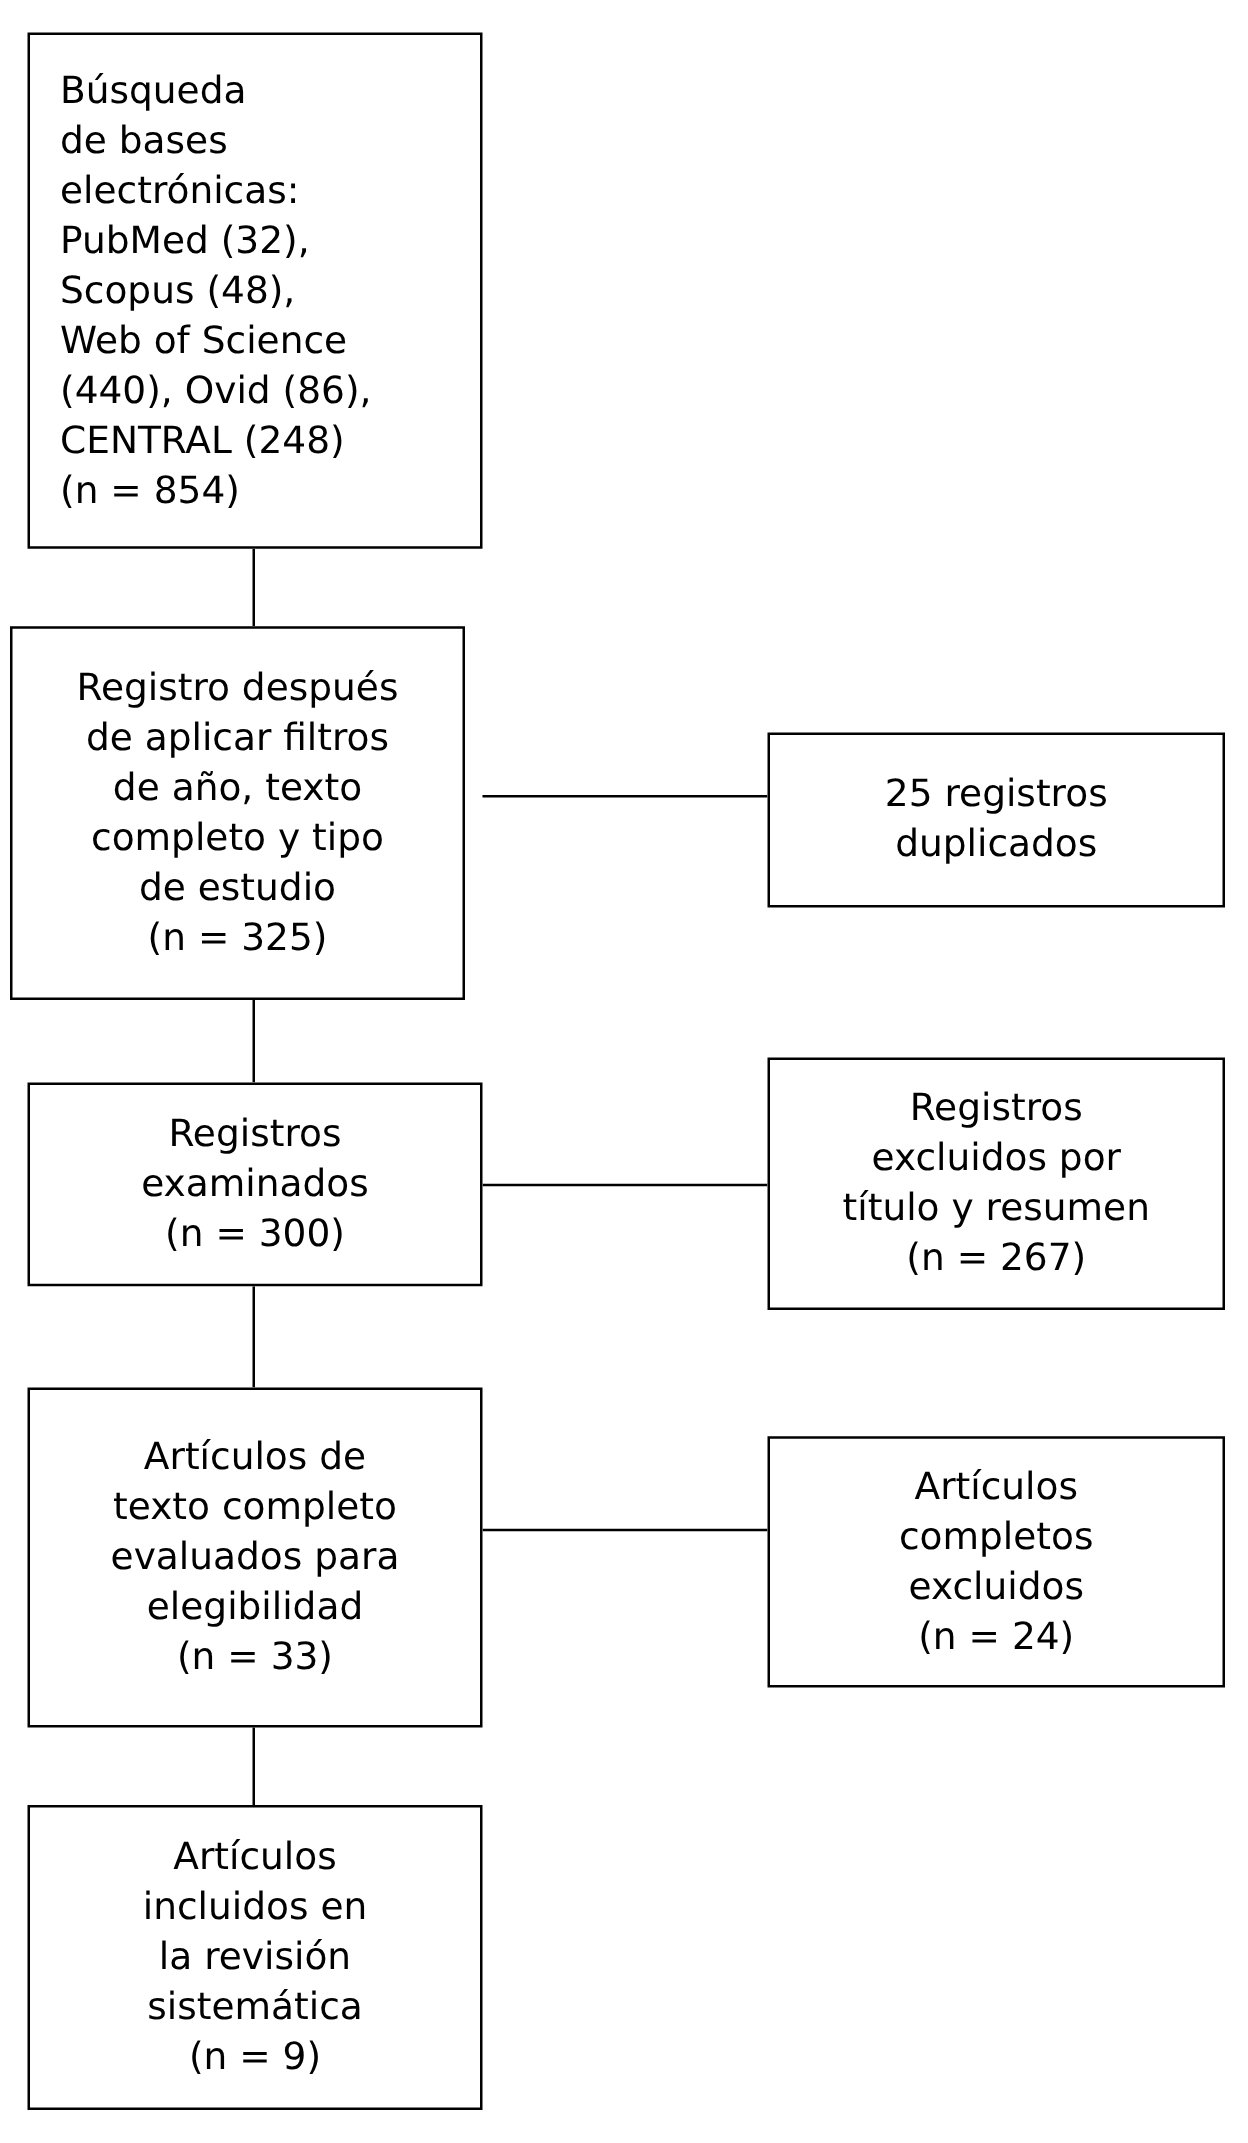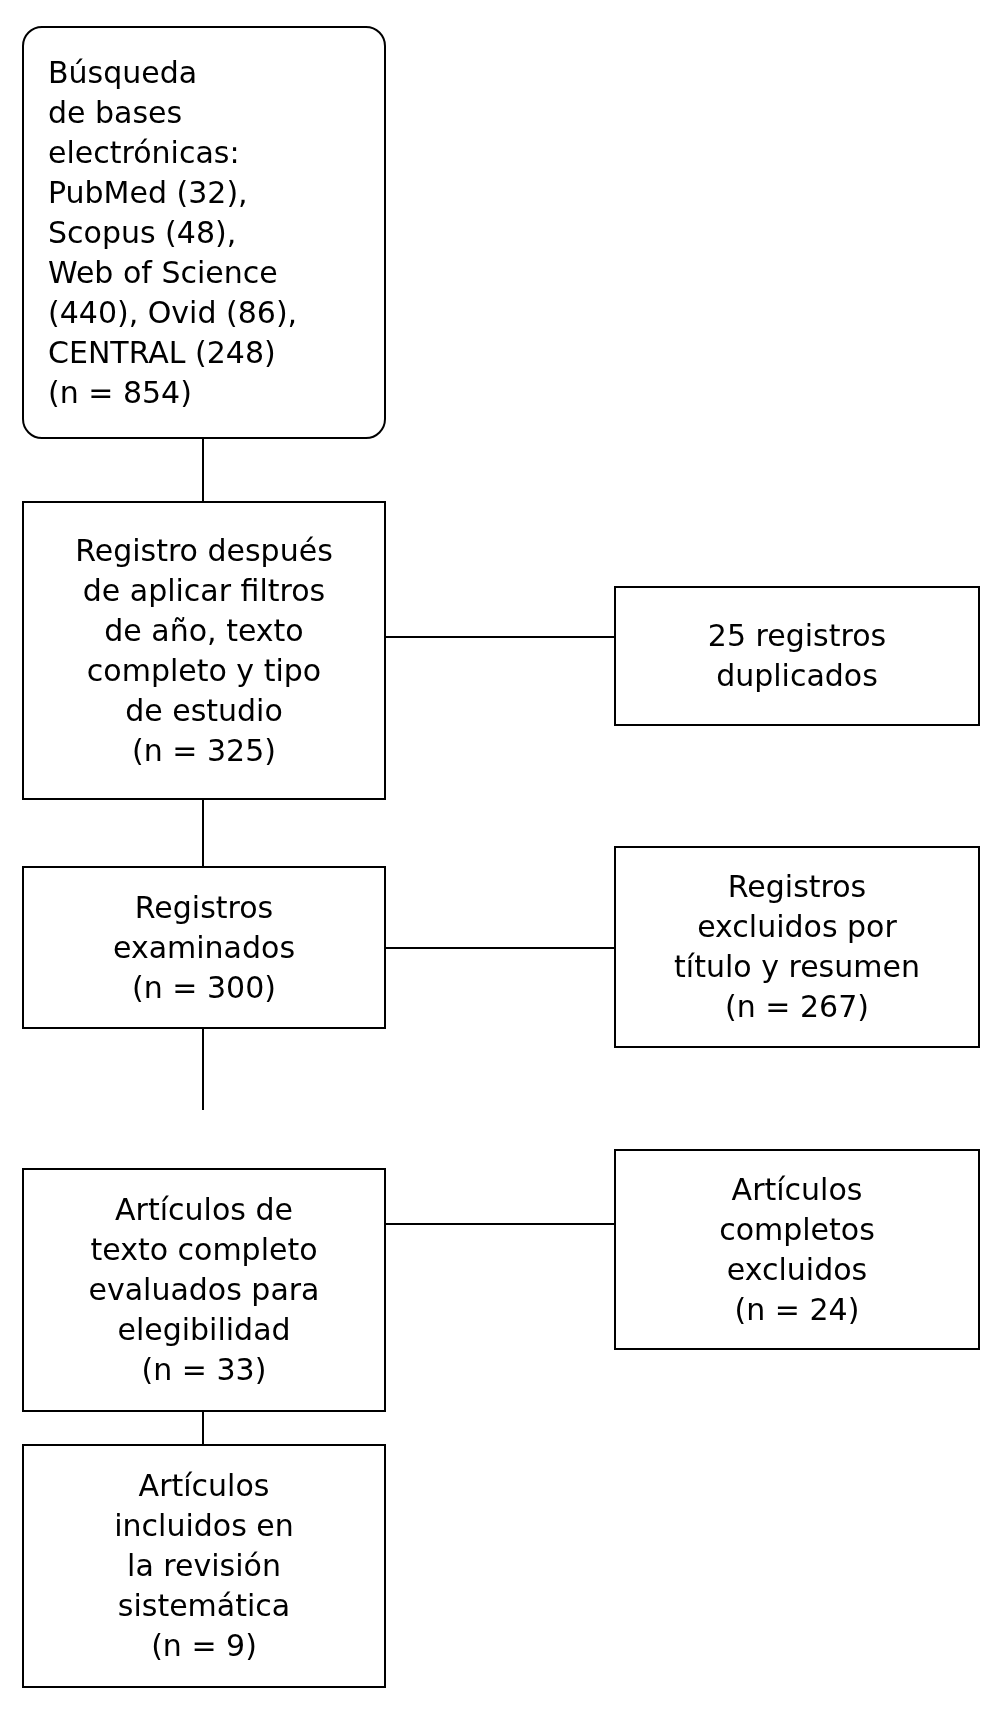--- a/index.html
+++ b/index.html
@@ -52,24 +52,24 @@
     z-index: 1;
   }
   .connector.v {
     width: 2px;
   }
   .connector.h {
     height: 2px;
   }
 
   
-  #box-identification { left: 22px;  top: 26px;   width: 364px; height: 413px; border-radius: 20px; }
-  #box-filtered       { left: 22px;  top: 501px;  width: 364px; height: 299px; }
+  #box-identification { left: 22px;  top: 26px;   width: 364px; height: 413px; }
+  #box-filtered       { left: 8px;  top: 501px;  width: 364px; height: 299px; }
   #box-screened       { left: 22px;  top: 866px;  width: 364px; height: 163px; }
-  #box-eligibility    { left: 22px;  top: 1168px; width: 364px; height: 244px; }
+  #box-eligibility    { left: 22px;  top: 1110px; width: 364px; height: 272px; }
   #box-included       { left: 22px;  top: 1444px; width: 364px; height: 244px; }
 
   
   #box-duplicates       { left: 614px; top: 566px;  width: 366px; height: 140px; margin-top: 20px; }
   #box-excluded-title   { left: 614px; top: 846px;  width: 366px; height: 202px; }
   #box-excluded-full    { left: 614px; top: 1149px; width: 366px; height: 201px; }
 
   
   #conn-v1 { left: 202px; top: 439px;  height: 62px; }
   #conn-v2 { left: 202px; top: 800px;  height: 66px; }

